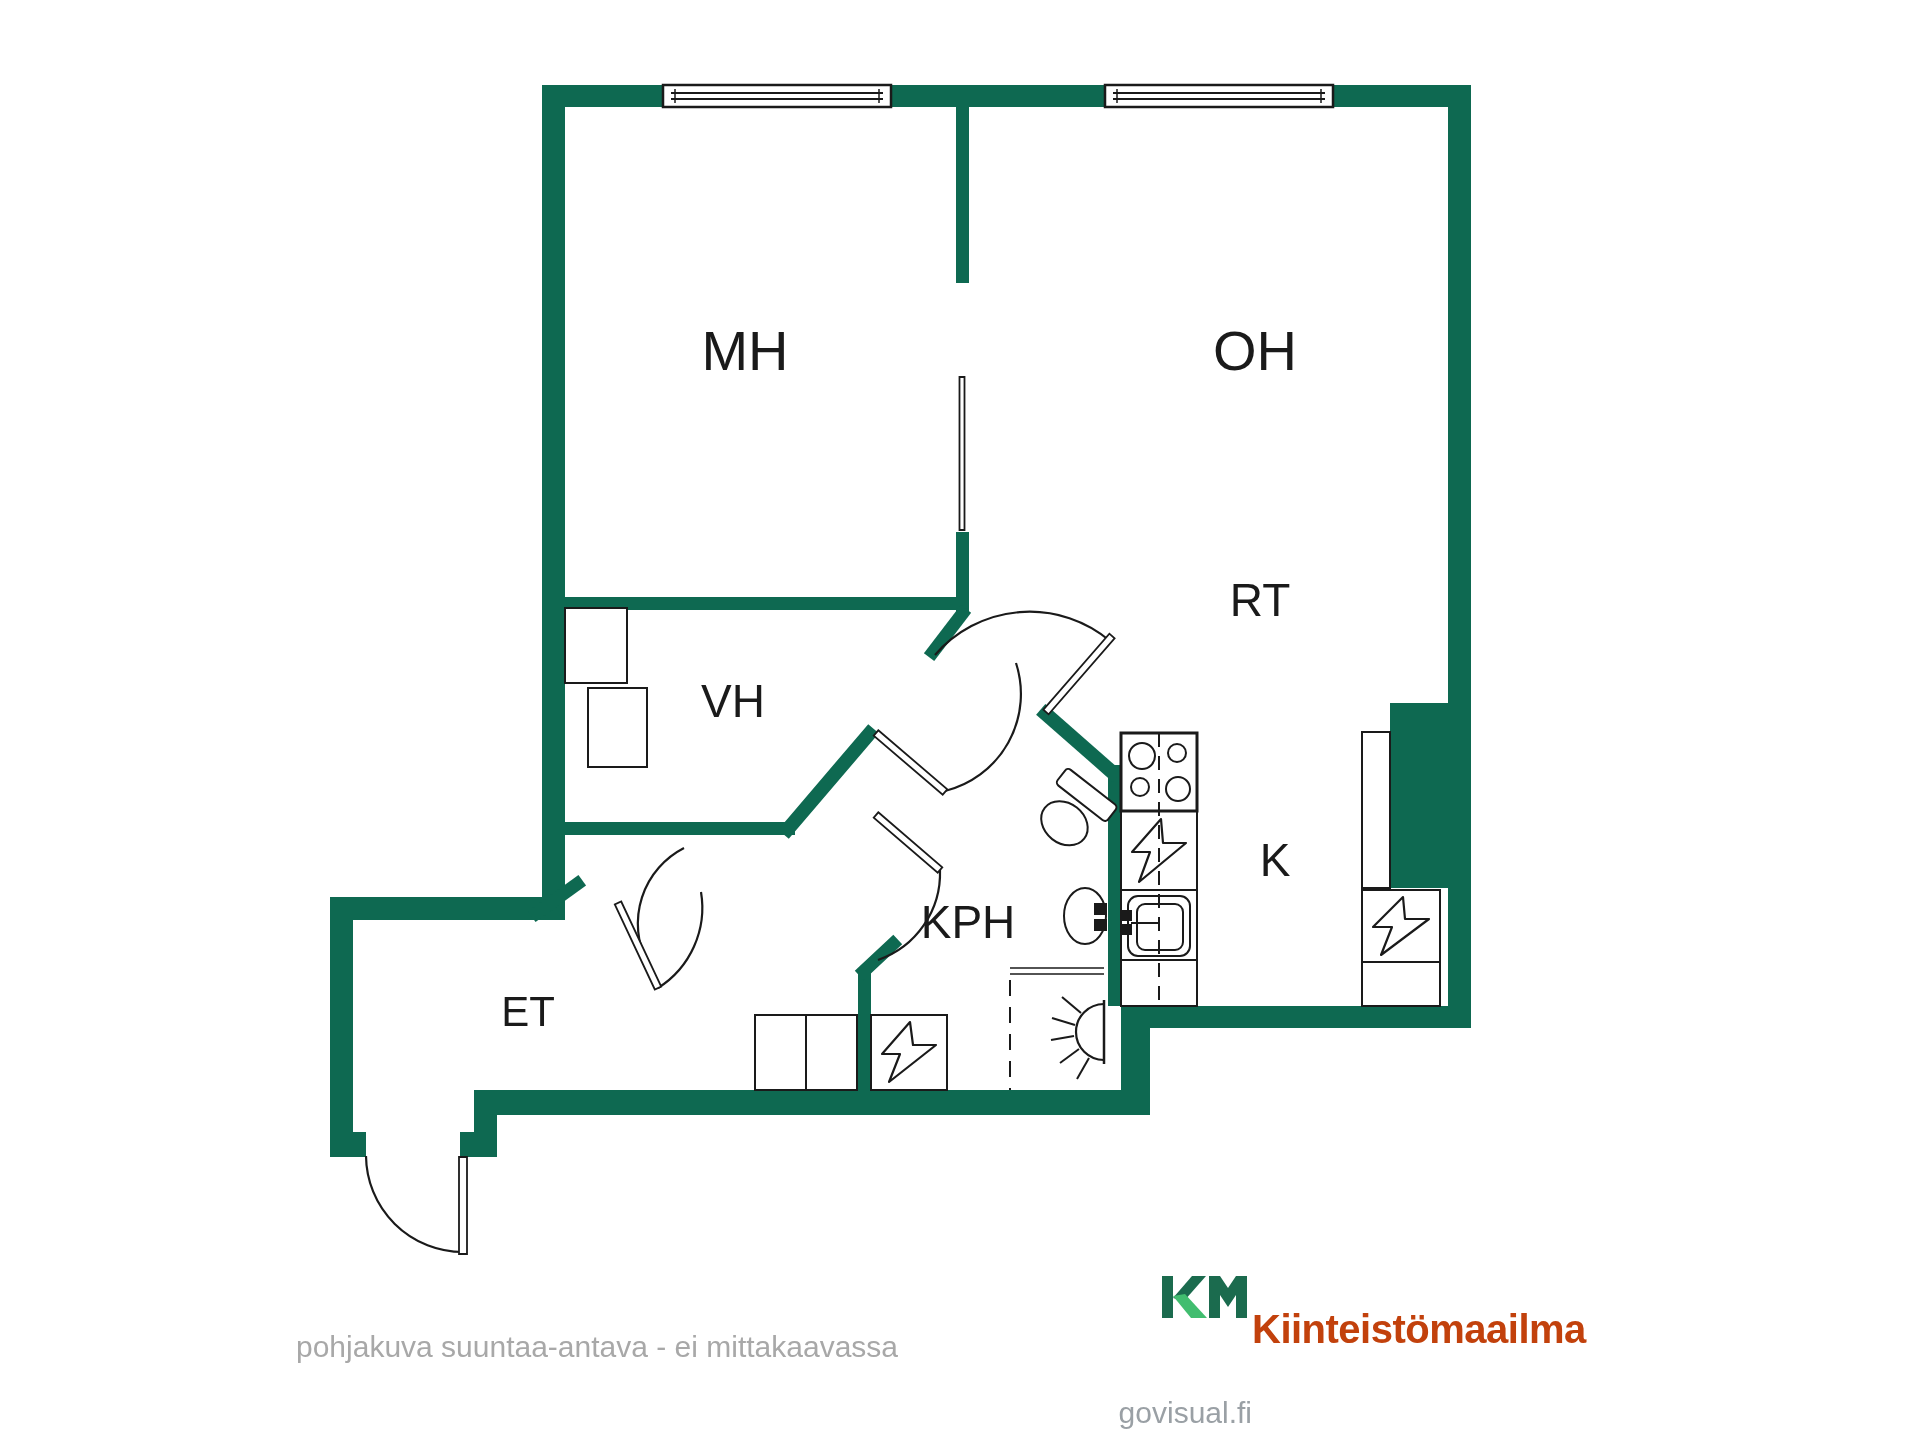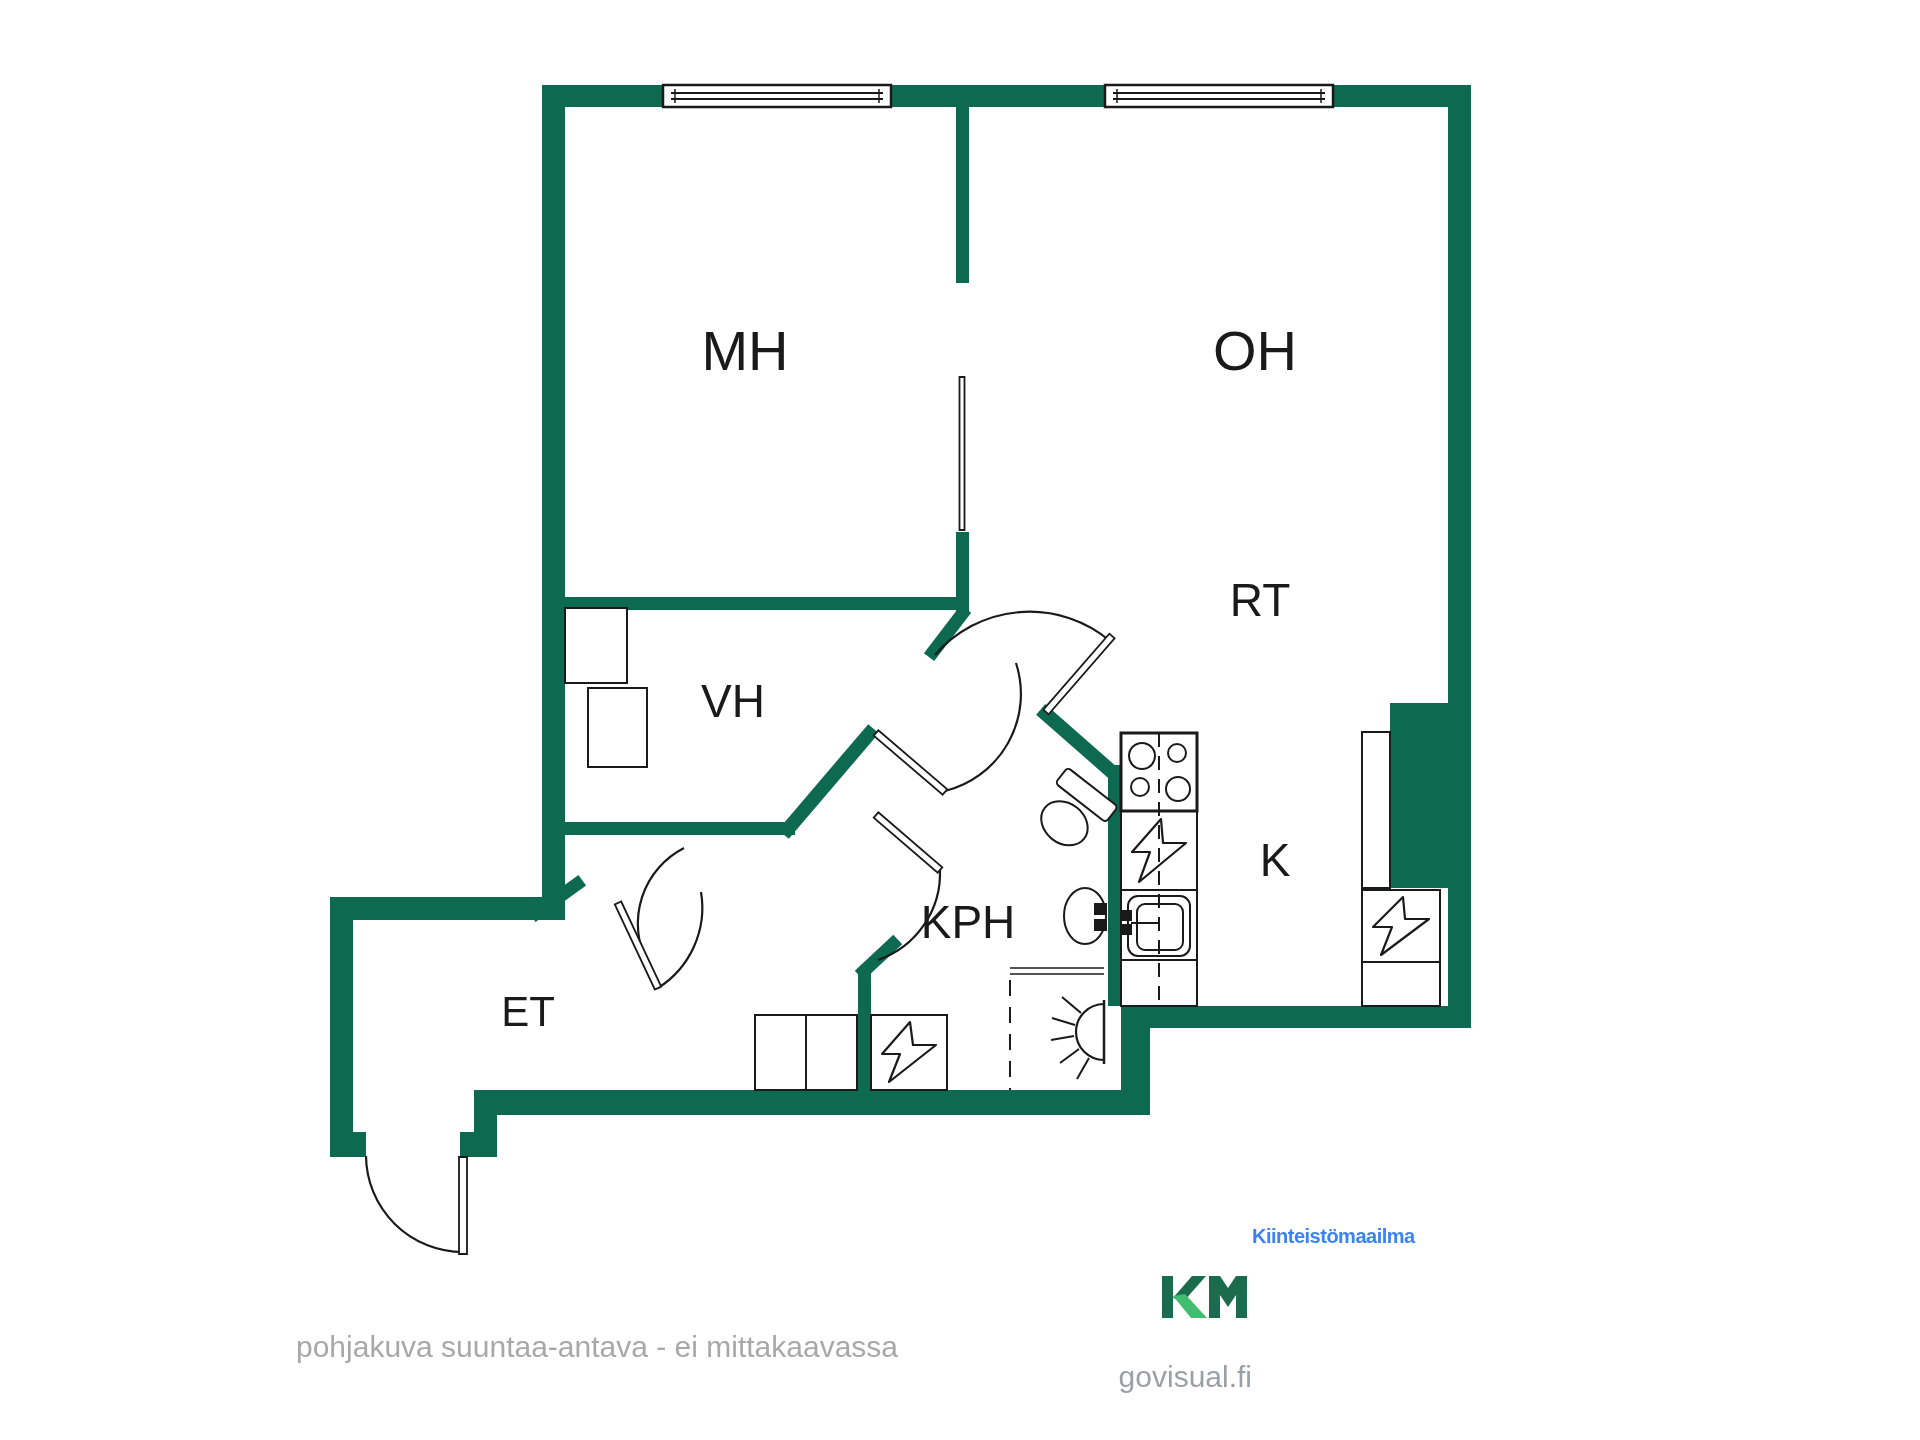--- a/index.html
+++ b/index.html
@@ -1,22 +1,22 @@
 <!DOCTYPE html>
 <html><head>
 <meta charset="utf-8">
 <style>
   html,body{margin:0;padding:0;background:#fff;}
   .stage{position:relative;width:1708px;height:1440px;background:#ffffff;overflow:hidden;
          font-family:"Liberation Sans",sans-serif;}
   .stage svg{position:absolute;left:0;top:0;}
   .footer-text{position:absolute;white-space:nowrap;}
   #disclaimer{left:296px;top:1330px;font-size:30px;color:#a8a8a8;}
-  #brand-name{left:1252px;top:1225px;font-size:20px;font-weight:bold;color:#3b82f6;letter-spacing:-0.5px;}
-  #site-name{right:456px;top:1360px;font-size:30px;color:#9aa0a5;}
+  #brand-name{left:1252px;top:1307px;font-size:40px;font-weight:bold;color:#c2410c;letter-spacing:-0.5px;}
+  #site-name{right:456px;top:1396px;font-size:30px;color:#9aa0a5;}
 </style>
 </head>
 <body>
 
 <div class="stage">
   <svg id="plan" width="1920" height="1440" viewBox="0 0 1920 1440">
       <rect x="542" y="85" width="929" height="22" fill="#0e6951"></rect>
       <rect x="542" y="85" width="23" height="835" fill="#0e6951"></rect>
       <rect x="1448" y="85" width="23" height="943" fill="#0e6951"></rect>
       <rect x="956" y="107" width="13" height="176" fill="#0e6951"></rect>

